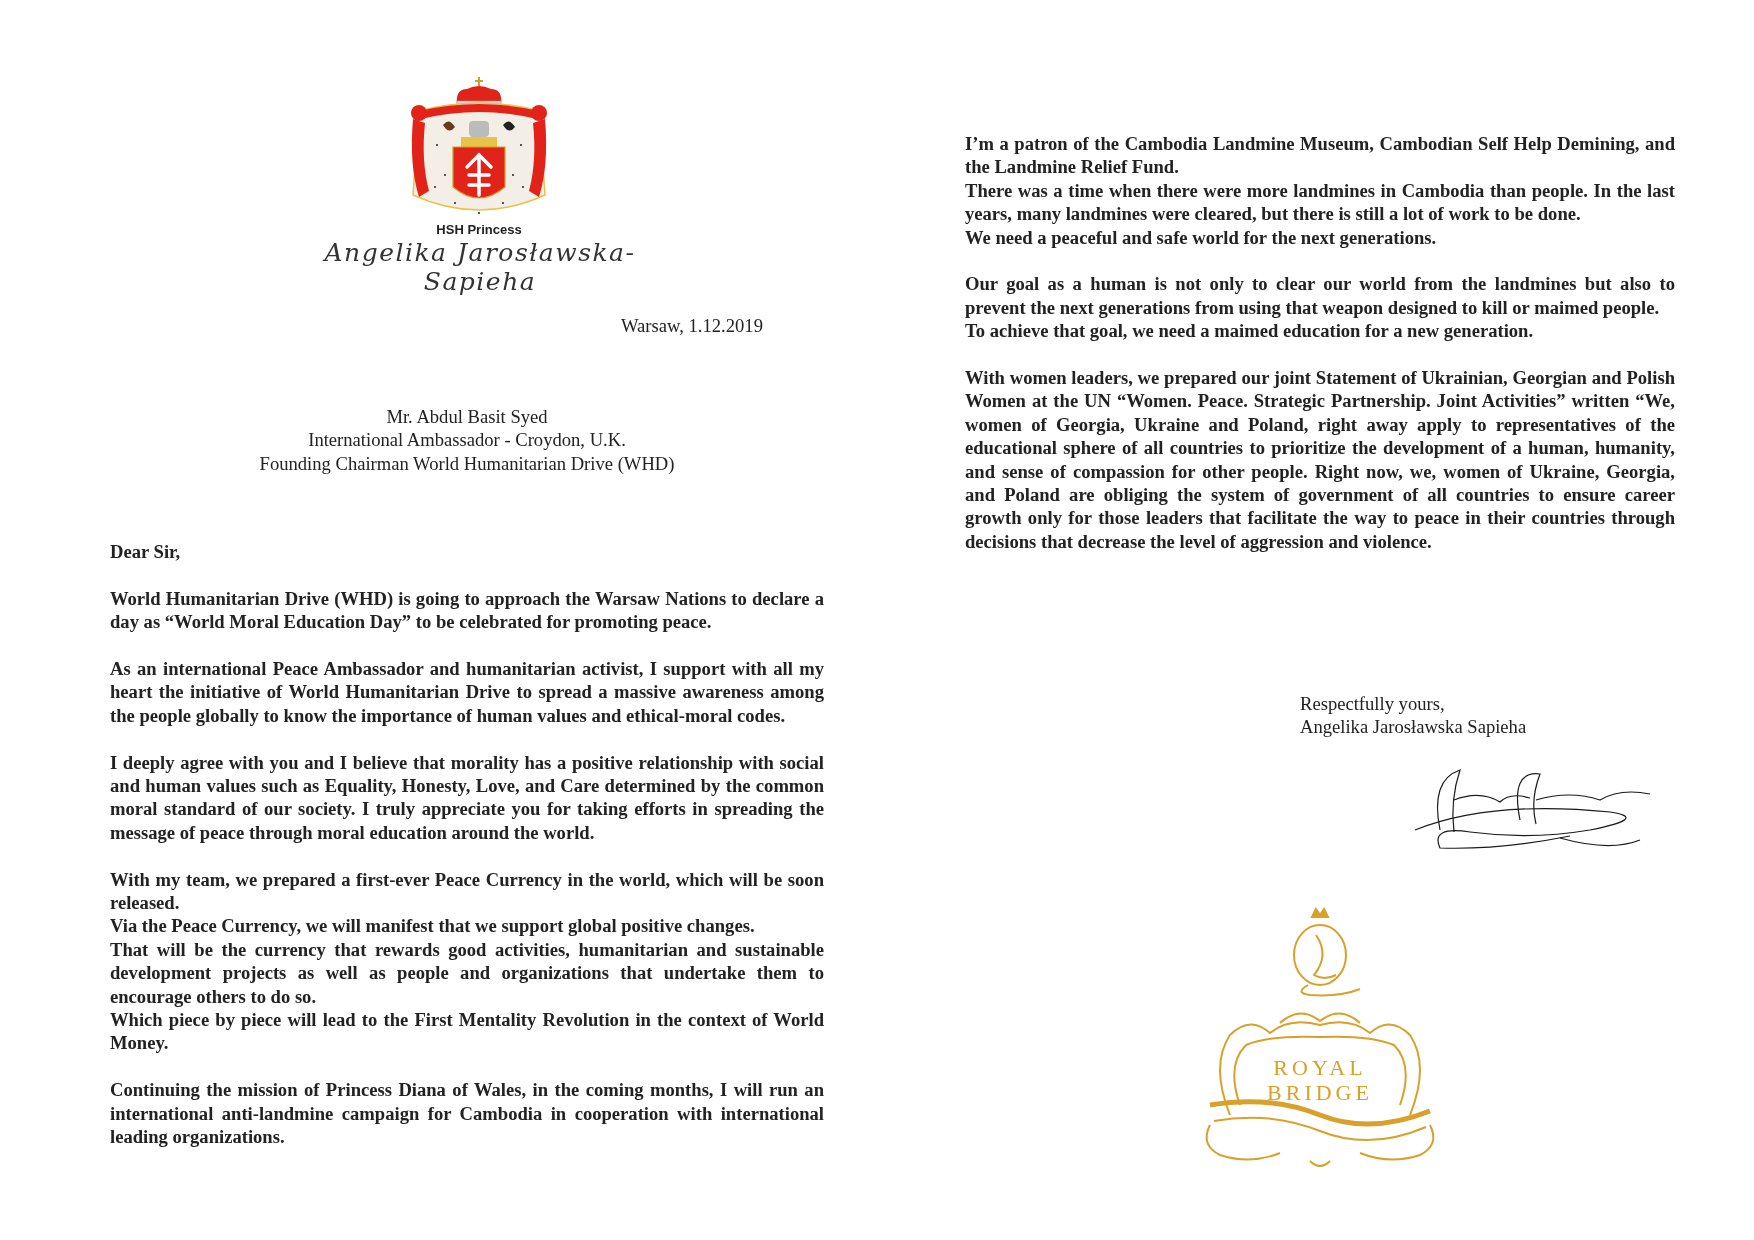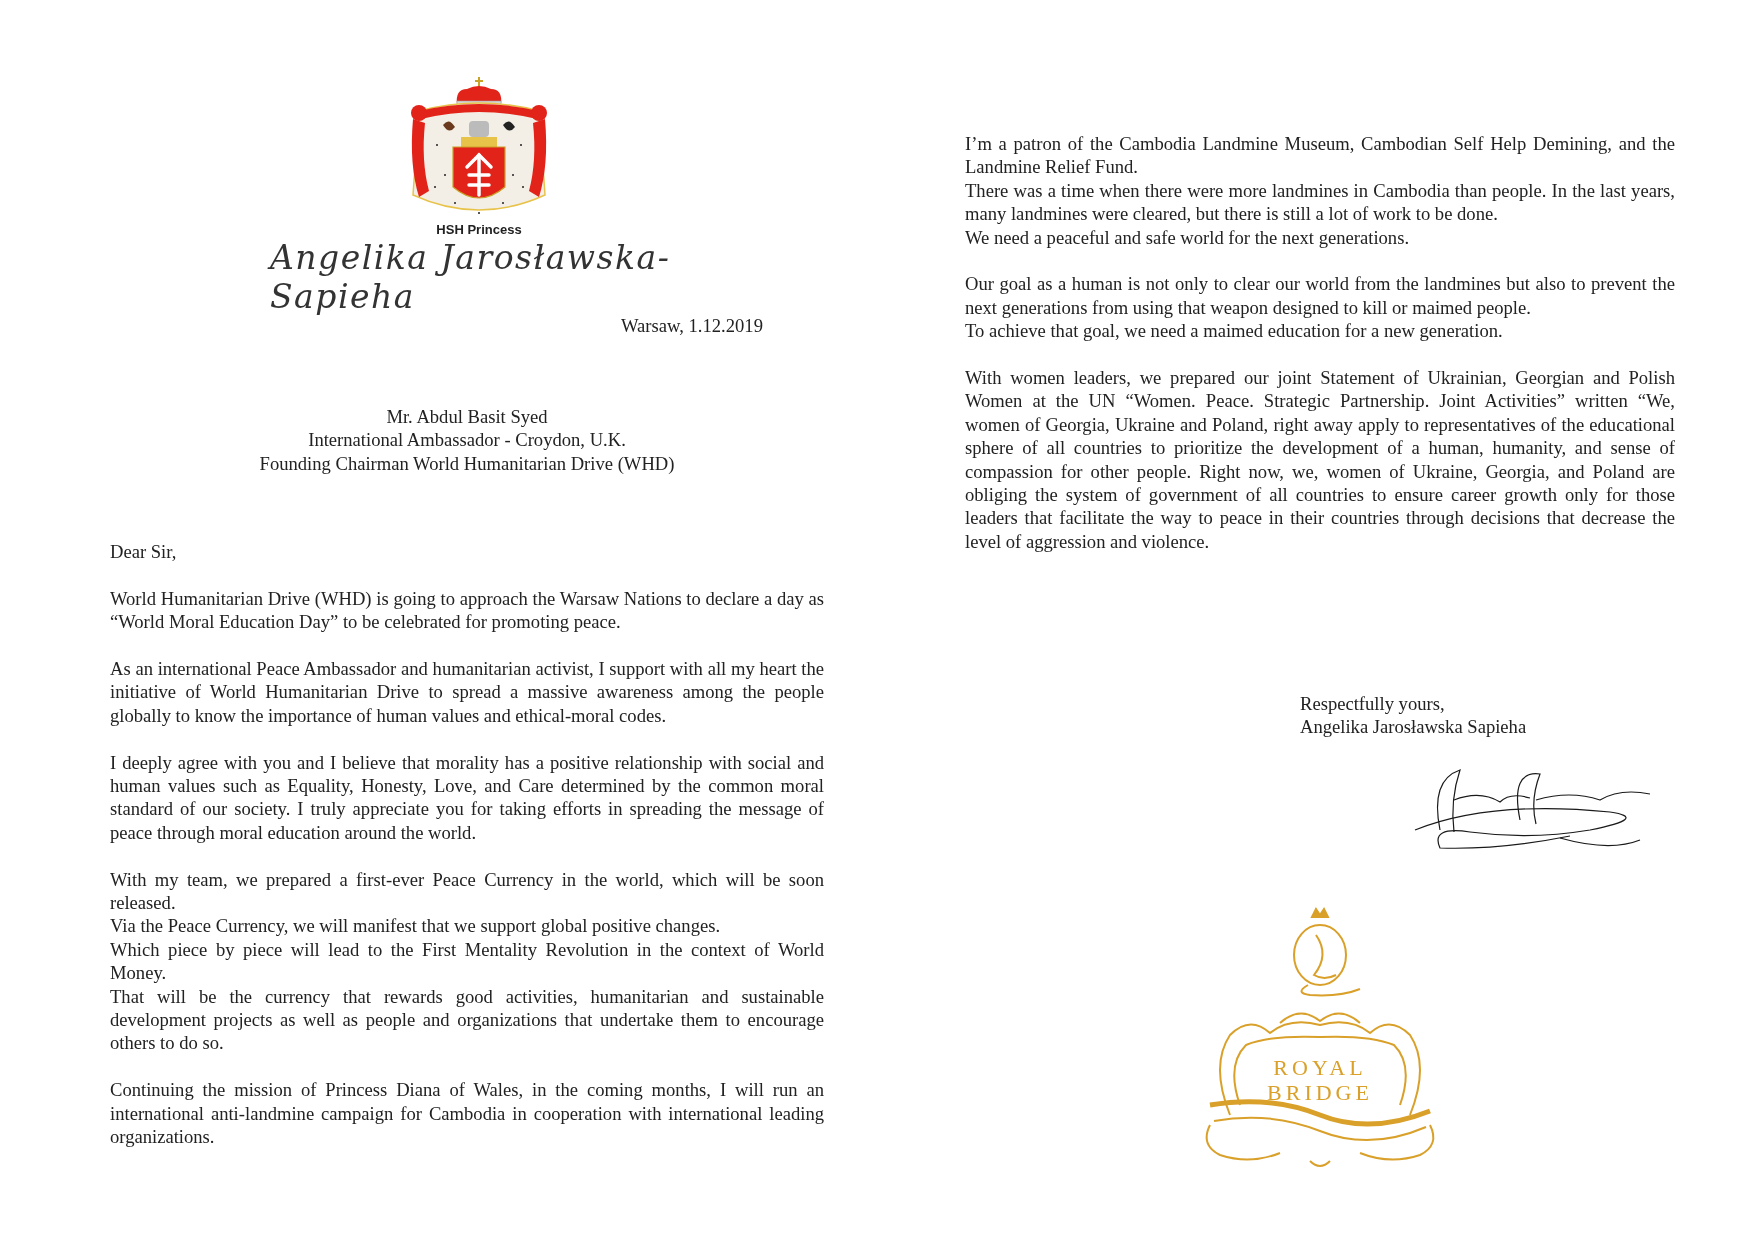--- a/index.html
+++ b/index.html
@@ -1,28 +1,28 @@
 <!DOCTYPE html>
 <html><head>
   <meta charset="utf-8">
   <style>
     html, body { margin: 0; padding: 0; background: #ffffff; }
     body { width: 1754px; height: 1240px; position: relative; overflow: hidden;
            font-family: "Liberation Serif", "DejaVu Serif", serif; color: #222; }
     .abs { position: absolute; }
     .txt { font-size: 18.6px; line-height: 23.4px; }
     .just { text-align: justify; }
-    .para { margin: 0 0 23.4px 0; }
+    .para { margin: 0 0 23.4px 0; font-weight: bold; }
     .line { display: block; }
     
     #crest { left: 405px; top: 75px; width: 148px; height: 160px; }
     #hsh { left: 412px; top: 222px; width: 134px; text-align: center;
            font-family: "Liberation Sans", "DejaVu Sans", sans-serif; font-weight: bold; font-size: 13px; color: #222; }
-    #script-name { left: 270px; top: 238px; width: 420px; text-align: left;
-           font-family: "DejaVu Serif", serif; font-style: italic; font-size: 33px; letter-spacing: 1.5px; color: #333; }
+    #script-name { left: 270px; top: 238px; width: 420px; text-align: center;
+           font-family: "DejaVu Serif", serif; font-style: italic; font-size: 25px; letter-spacing: 1.5px; color: #333; }
     #date { left: 560px; top: 314px; width: 264px; text-align: center; }
     #address { left: 110px; top: 405px; width: 714px; text-align: center; }
     #left-body { left: 110px; top: 540px; width: 714px; }
     #right-body { left: 965px; top: 132px; width: 710px; }
     #closing { left: 1300px; top: 692px; width: 375px; text-align: left; }
     #signature { left: 1410px; top: 760px; width: 260px; height: 95px; }
     #royal-logo { left: 1190px; top: 905px; width: 260px; height: 280px; }
   </style>
 </head>
 <body>
@@ -82,22 +82,22 @@
 </div>
 
 <div id="left-body" class="abs txt just">
   <p class="para">Dear Sir,</p>
   <p class="para">World Humanitarian Drive (WHD) is going to approach the Warsaw Nations to declare a day as “World Moral Education Day” to be celebrated for promoting peace.</p>
   <p class="para">As an international Peace Ambassador and humanitarian activist, I support with all my heart the initiative of World Humanitarian Drive to spread a massive awareness among the people globally to know the importance of human values and ethical-moral codes.</p>
   <p class="para">I deeply agree with you and I believe that morality has a positive relationship with social and human values such as Equality, Honesty, Love, and Care determined by the common moral standard of our society. I truly appreciate you for taking efforts in spreading the message of peace through moral education around the world.</p>
   <p class="para">
     <span class="line">With my team, we prepared a first-ever Peace Currency in the world, which will be soon released.</span>
     <span class="line">Via the Peace Currency, we will manifest that we support global positive changes.</span>
+    <span class="line">That will be the currency that rewards good activities, humanitarian and sustainable development projects as well as people and organizations that undertake them to encourage others to do so.</span>
     <span class="line">Which piece by piece will lead to the First Mentality Revolution in the context of World Money.</span>
-    <span class="line">That will be the currency that rewards good activities, humanitarian and sustainable development projects as well as people and organizations that undertake them to encourage others to do so.</span>
   </p>
   <p class="para">Continuing the mission of Princess Diana of Wales, in the coming months, I will run an international anti-landmine campaign for Cambodia in cooperation with international leading organizations.</p>
 </div>
 
 <div id="right-body" class="abs txt just">
   <p class="para">
     <span class="line">I’m a patron of the Cambodia Landmine Museum, Cambodian Self Help Demining, and the Landmine Relief Fund.</span>
     <span class="line">There was a time when there were more landmines in Cambodia than people. In the last years, many landmines were cleared, but there is still a lot of work to be done.</span>
     <span class="line">We need a peaceful and safe world for the next generations.</span>
   </p>

